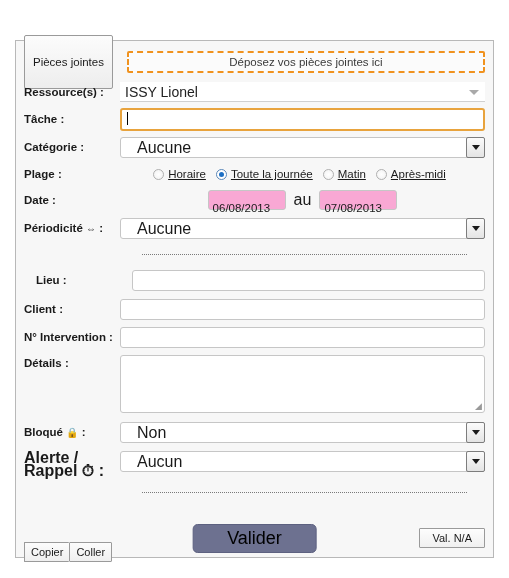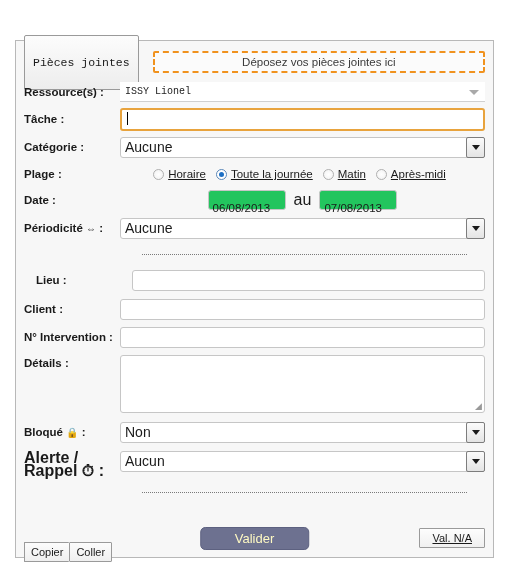--- a/index.html
+++ b/index.html
@@ -90,21 +90,21 @@
     font-weight: normal;
     font-size: 10px;
   }
 
   
   .attach-row {
     height: 34px;
     margin-top: 4px;
   }
   .btn-attach {
-    font-family: Liberation Mono, monospace;
+    font-family: Liberation Sans, sans-serif;
     font-size: 11.5px;
     color: #1a1a1a;
     background: linear-gradient(#fcfcfc, #ededed);
     border: 1px solid #9a9a9a;
     border-radius: 2px;
     padding: 20px 8px;
     cursor: pointer;
     white-space: nowrap;
   }
   .dropzone {
@@ -153,47 +153,46 @@
 
   
   .res-row { height: 26px; }
   .select-flat {
     flex: 1;
     position: relative;
     height: 20px;
     background: #ffffff;
     border: none;
     border-bottom: 1px solid #cfcfcf;
-    font-size: 10px;
+    font-size: 14px;
     line-height: 20px;
     padding-left: 5px;
     box-sizing: border-box;
-    font-family: Liberation Mono, monospace;
   }
   .select-flat .arrow-flat {
     position: absolute;
     right: 6px;
     top: 8px;
     width: 0; height: 0;
     border-left: 5px solid transparent;
     border-right: 5px solid transparent;
     border-top: 5px solid #a9a9a9;
   }
 
   
   .select-box {
     flex: 1;
     position: relative;
     height: 21px;
     background: #ffffff;
     border: 1px solid #c6c6c6;
     border-radius: 3px;
-    font-size: 14px;
+    font-size: 16px;
     line-height: 19px;
-    padding-left: 4px;
+    padding-left: 16px;
     box-sizing: border-box;
     color: #1a1a1a;
   }
   .arrow-btn {
     position: absolute;
     right: -1px;
     top: -1px;
     width: 19px;
     height: 21px;
     background: linear-gradient(#fbfbfb, #e4e4e4);
@@ -261,21 +260,21 @@
   .date-wrap {
     flex: 1;
     display: flex;
     align-items: center;
     justify-content: center;
     gap: 8px;
   }
   .date-input {
     width: 78px;
     height: 20px;
-    background: #22c55e;
+    background: #f9a8d4;
     border: 1px solid #c6c6c6;
     border-radius: 3px;
     font-family: "Liberation Sans", sans-serif;
     font-size: 11.5px;
     color: #1a1a1a;
     padding: 8px 4px;
     box-sizing: border-box;
     line-height: 18px;
   }
   .date-sep {
@@ -361,39 +360,38 @@
     cursor: pointer;
     border-radius: 1px;
     margin-top: 28px;
   }
   .btn-small.left { border-right: none; }
   .btn-validate {
     position: absolute;
     left: 50%;
     transform: translateX(-50%);
     background: #6d7190;
-    color: #fef9c3;
+    color: #000000;
     border: 1px solid #5d6180;
     border-radius: 5px;
     font-family: "Liberation Sans", sans-serif;
-    font-size: 13px;
+    font-size: 18px;
     padding: 3px 34px;
     cursor: pointer;
   }
   .btn-na {
     margin-left: auto;
     font-family: "Liberation Sans", sans-serif;
     font-size: 11px;
     color: #1a1a1a;
     background: linear-gradient(#fdfdfd, #f0f0f0);
     border: 1px solid #9a9a9a;
     padding: 3px 12px;
     cursor: pointer;
     border-radius: 1px;
-    text-decoration: underline;
   }
 </style>
 </head>
 <body>
 
 <div class="window">
 
 
   <div class="panel">
 

